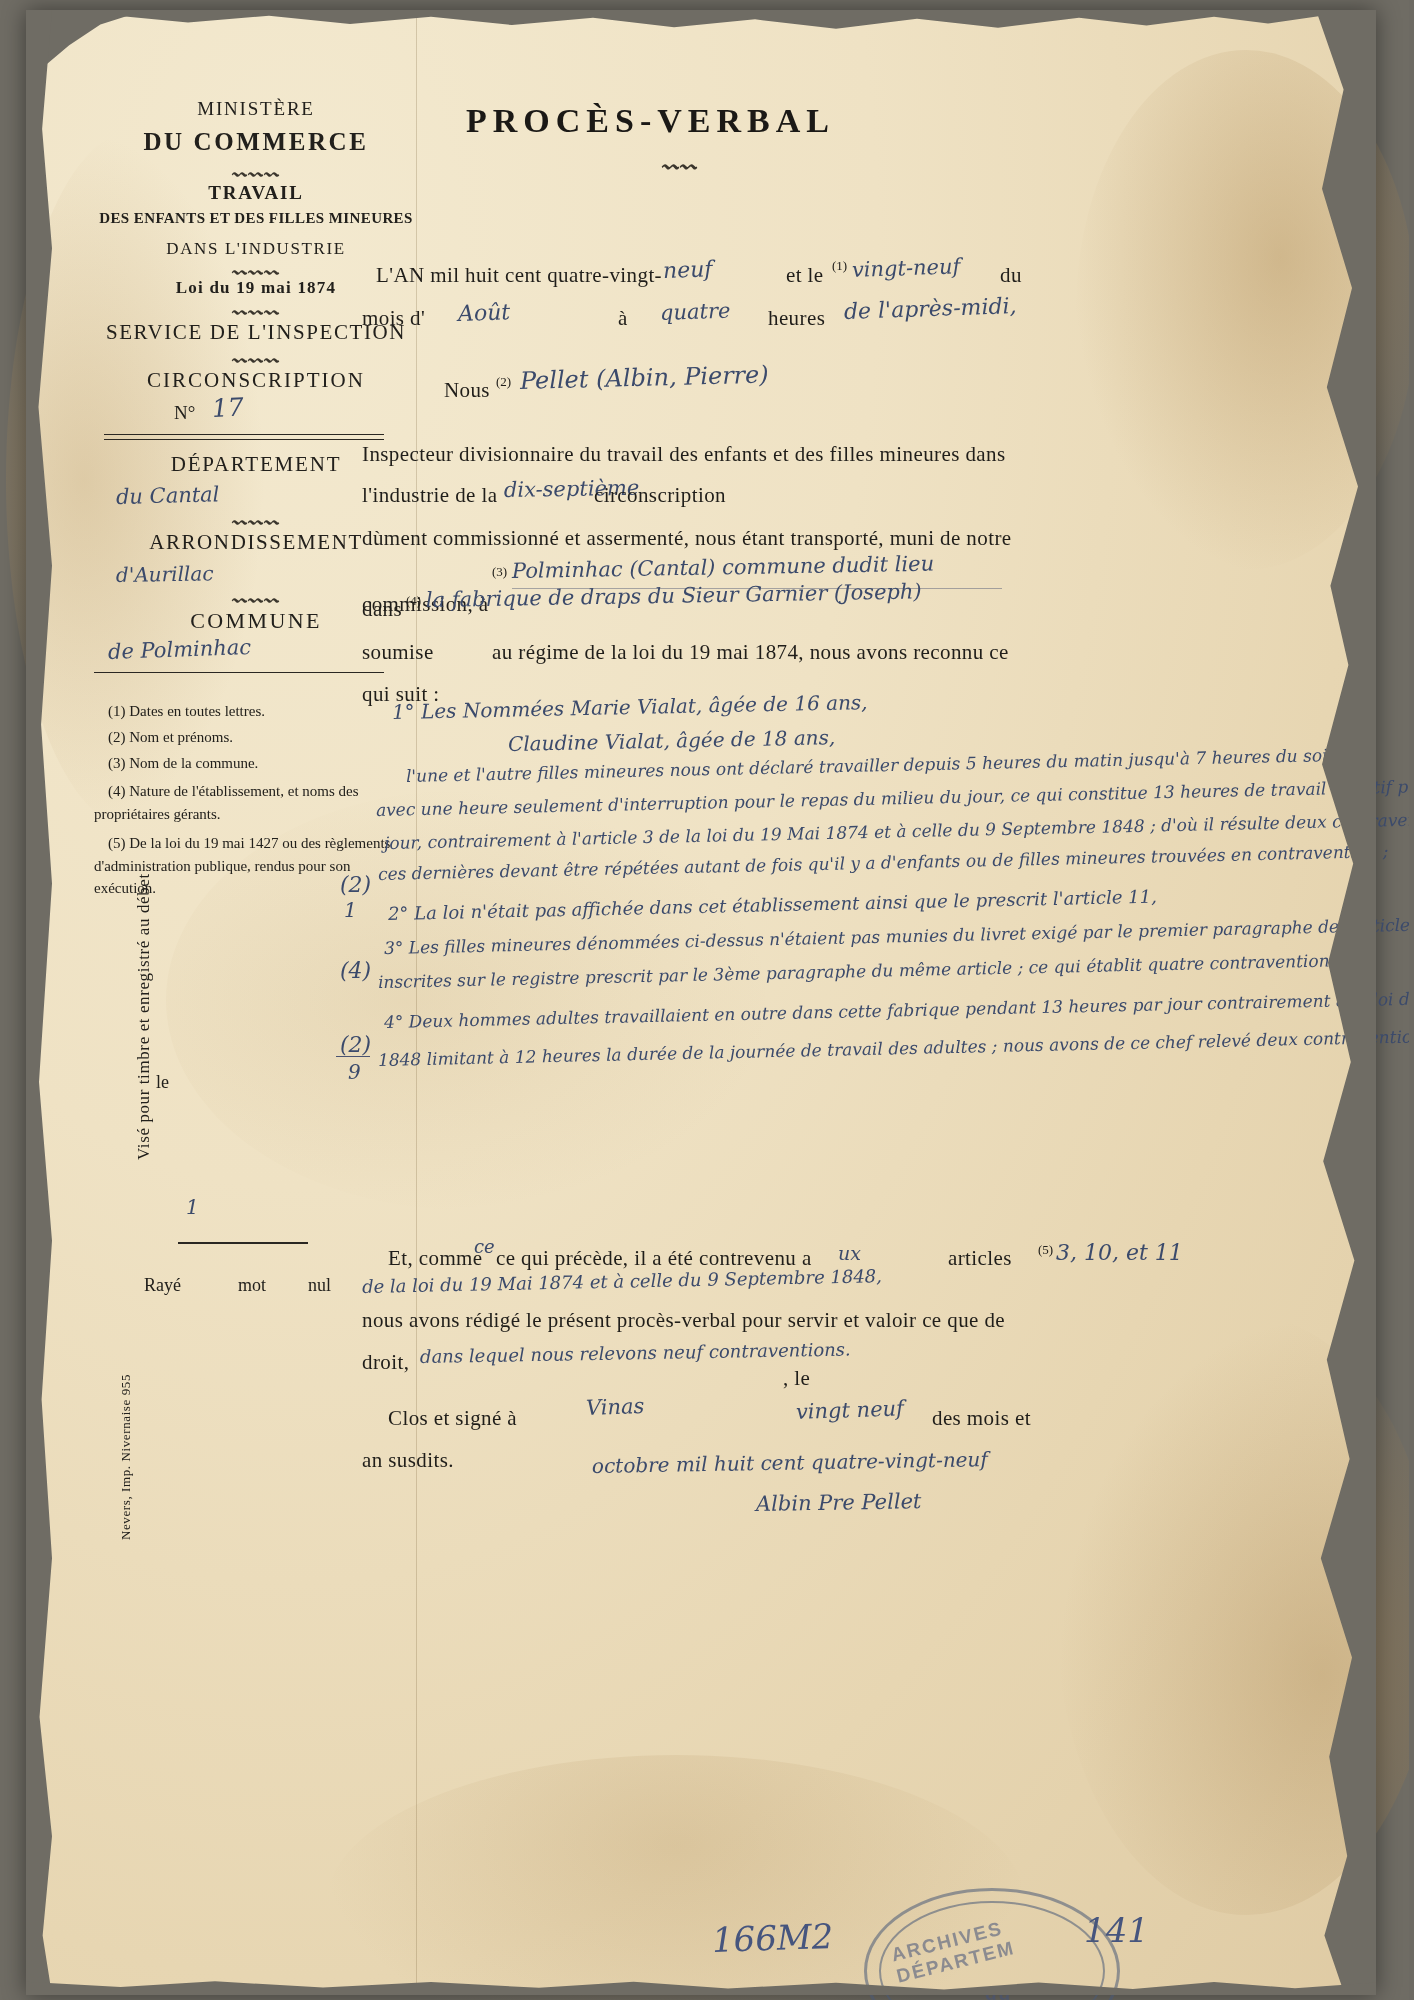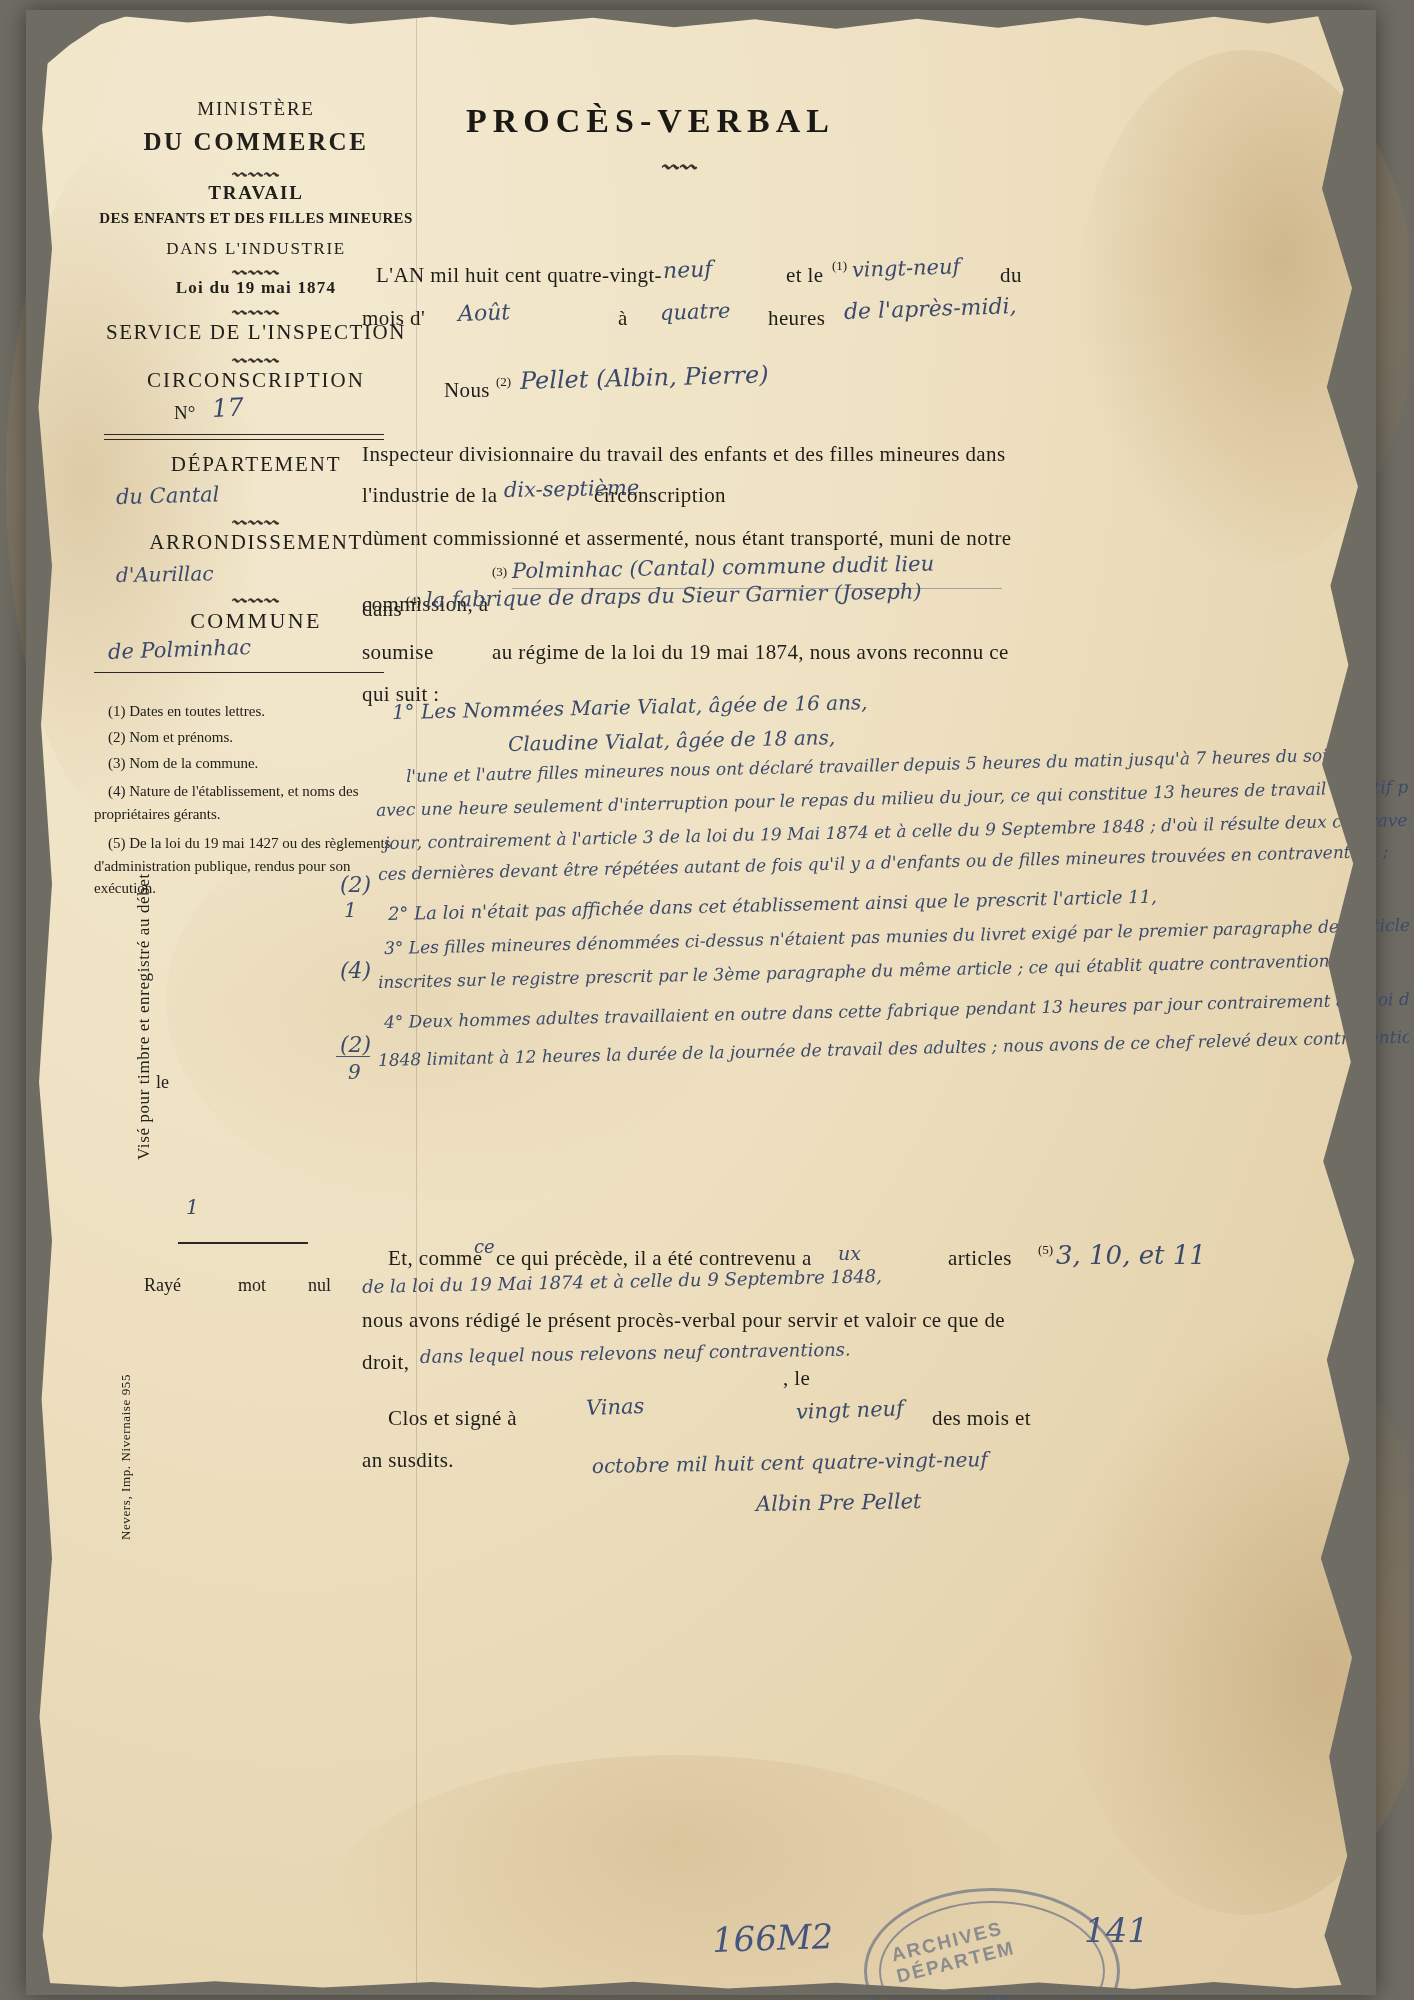--- a/index.html
+++ b/index.html
@@ -277,21 +277,21 @@
     <div class="hw" style="left:314px; top:1022px; font-size:22px;">(2)</div>
     <div class="hw" style="left:322px; top:1050px; font-size:20px;">9</div>
     <div class="rule" style="left:310px; top:1046px; width:34px; background:#4a5371;"></div>
 
     <div class="print bodyline" style="left:362px; top:1236px;">Et, comme</div>
     <div class="hw" style="left:448px; top:1226px; font-size:18px;">ce</div>
     <div class="print bodyline" style="left:470px; top:1236px;">ce qui précède, il a été contrevenu a</div>
     <div class="hw" style="left:812px; top:1232px; font-size:19px;">ux</div>
     <div class="print bodyline" style="left:922px; top:1236px;">articles</div>
     <div class="print" style="left:1012px; top:1232px; font-size:13px;">(5)</div>
-    <div class="hw" style="left:1030px; top:1230px; font-size:26px;">3, 10, et 11</div>
+    <div class="hw" style="left:1030px; top:1230px; font-size:22px;">3, 10, et 11</div>
     <div class="hw" style="left:336px; top:1266px; font-size:18px; transform:rotate(-1.2deg);">de la loi du 19 Mai 1874 et à celle du 9 Septembre 1848,</div>
 
     <div class="print bodyline" style="left:336px; top:1298px;">nous avons rédigé le présent procès-verbal pour servir et valoir ce que de</div>
     <div class="print bodyline" style="left:336px; top:1340px;">droit,</div>
     <div class="hw" style="left:394px; top:1336px; font-size:18px; transform:rotate(-1deg);">dans lequel nous relevons neuf contraventions.</div>
 
     <div class="print bodyline" style="left:362px; top:1396px;">Clos et signé à</div>
     <div class="hw" style="left:560px; top:1386px; font-size:21px; transform:rotate(-2deg);">Vinas</div>
     <div class="print bodyline" style="left:726px; top:1356px;margin-left:31px;">, le</div>
     <div class="hw" style="left:770px; top:1390px; font-size:21px; transform:rotate(-2deg);">vingt neuf</div>

